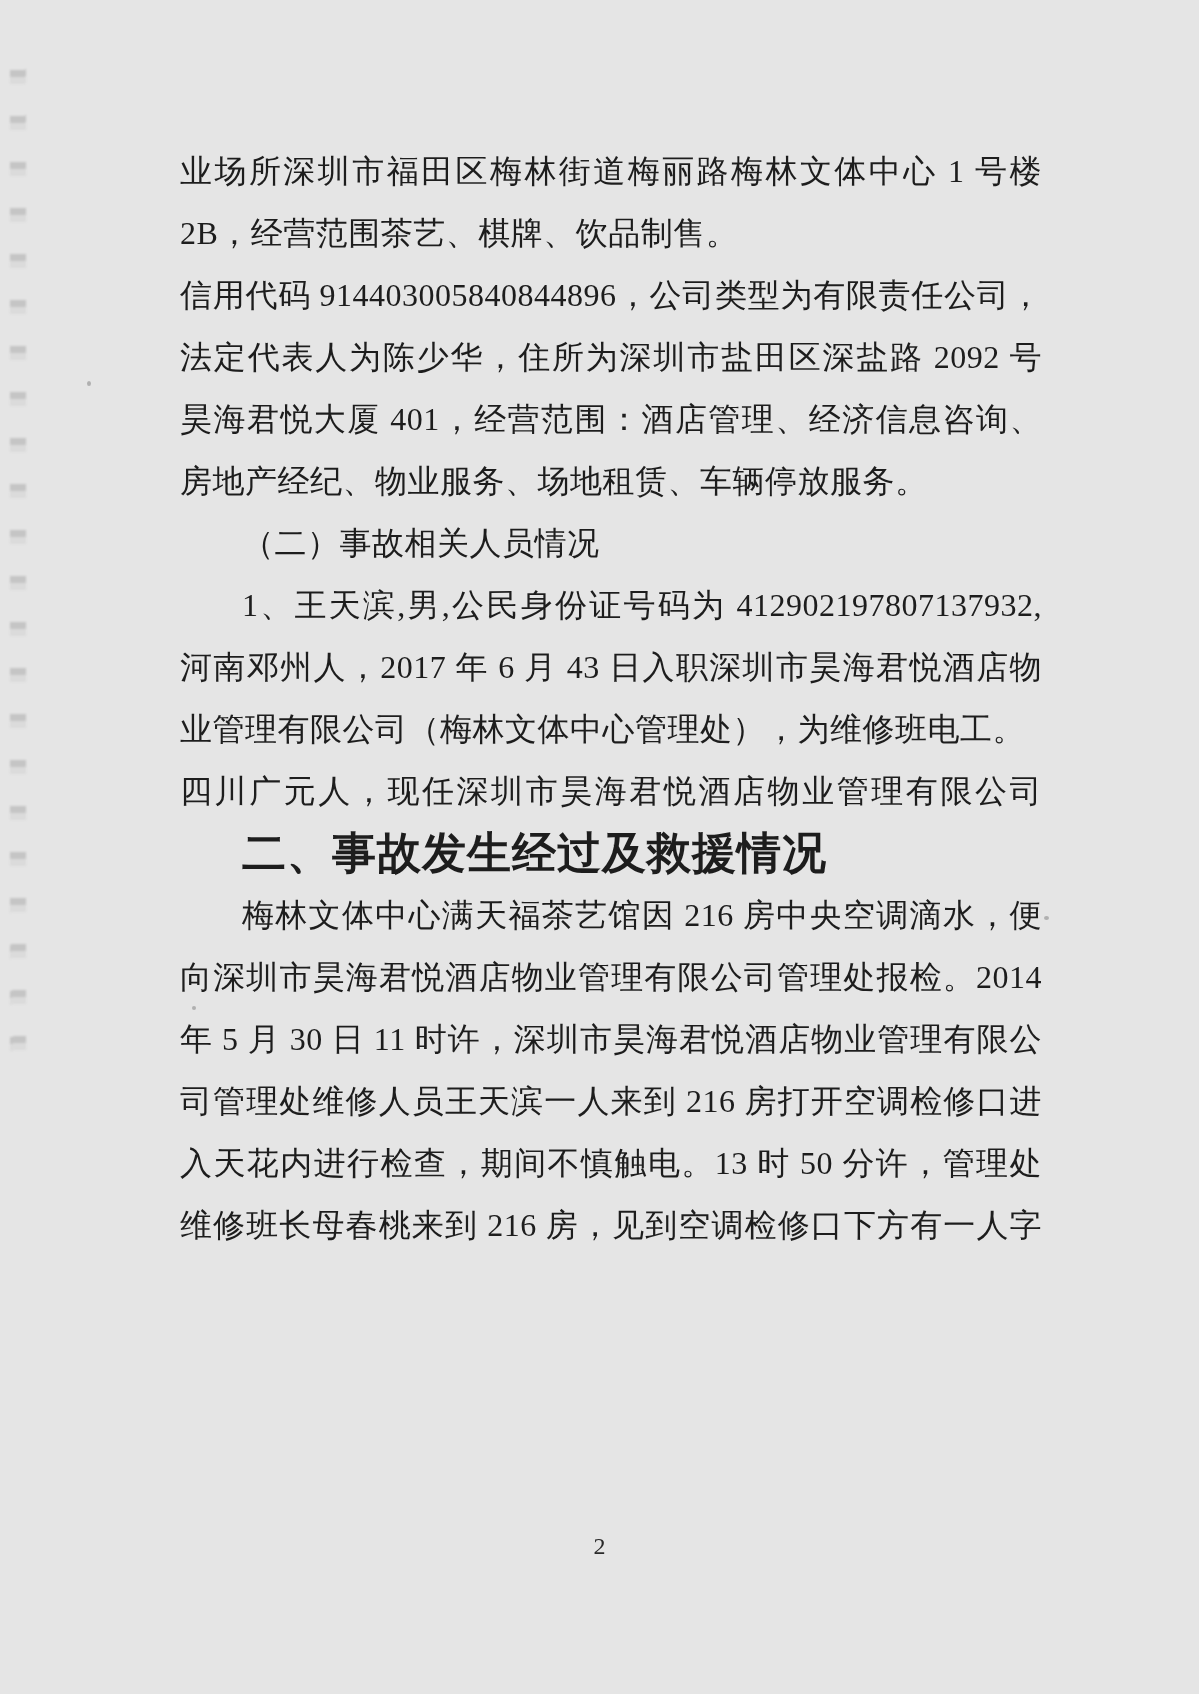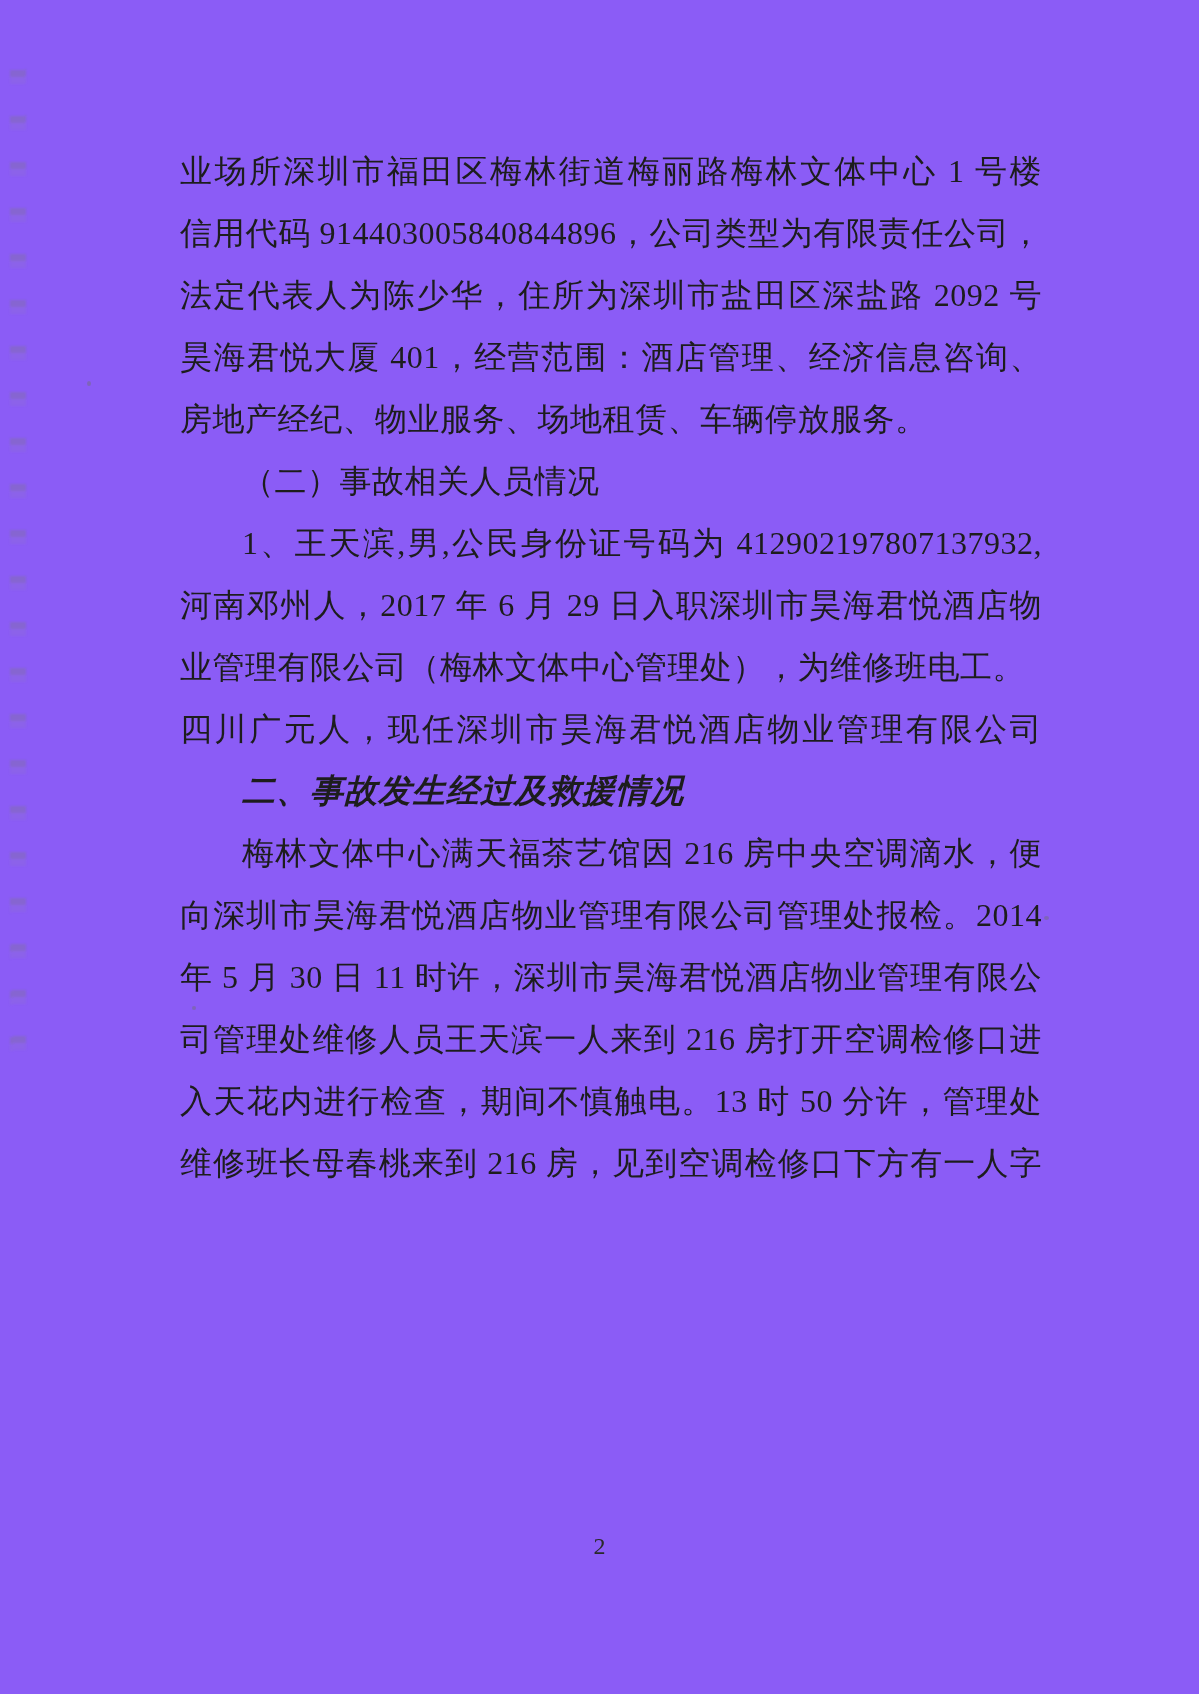--- a/index.html
+++ b/index.html
@@ -4,21 +4,21 @@
 <style>
   html, body {
     margin: 0;
     padding: 0;
     background: #ffffff;
   }
   .page {
     position: relative;
     width: 1199px;
     height: 1694px;
-    background: #8b5cf6;
+    background: #e5e5e5;
     overflow: hidden;
     font-family: "Liberation Serif", serif;
     color: #1d1d1d;
   }
   .text-block {
     position: absolute;
     left: 180px;
     top: 140px;
     width: 862px;
   }
@@ -34,23 +34,22 @@
     text-align: justify;
     text-align-last: justify;
     text-justify: inter-character;
   }
   .line.indent {
     text-indent: 62px;
   }
   .line.heading {
     font-family: "Liberation Sans", sans-serif;
     font-weight: bold;
-    font-size: 33px;
+    font-size: 44px;
     letter-spacing: 1px;
-    font-style: italic;
   }
   .page-num {
     position: absolute;
     top: 1526px;
     left: 0;
     width: 100%;
     height: 40px;
     line-height: 40px;
     text-align: center;
     font-size: 24px;
@@ -85,27 +84,28 @@
 <body>
 
 <div class="page">
   <div class="scan-strip"></div>
   <span class="speck s1"></span>
   <span class="speck s2"></span>
   <span class="speck s3"></span>
 
   <div class="text-block">
       <div class="line justify">业场所深圳市福田区梅林街道梅丽路梅林文体中心 1 号楼</div>
+      <div class="line">2B，经营范围茶艺、棋牌、饮品制售。</div>
       <div class="line justify">信用代码 914403005840844896，公司类型为有限责任公司，</div>
       <div class="line justify">法定代表人为陈少华，住所为深圳市盐田区深盐路 2092 号</div>
       <div class="line justify">昊海君悦大厦 401，经营范围：酒店管理、经济信息咨询、</div>
       <div class="line">房地产经纪、物业服务、场地租赁、车辆停放服务。</div>
       <div class="line indent">（二）事故相关人员情况</div>
       <div class="line justify indent">1、王天滨,男,公民身份证号码为 412902197807137932,</div>
-      <div class="line justify">河南邓州人，2017 年 6 月 29 日入职深圳市昊海君悦酒店物</div>
+      <div class="line justify">河南邓州人，2017 年 6 月 43 日入职深圳市昊海君悦酒店物</div>
       <div class="line">业管理有限公司（梅林文体中心管理处），为维修班电工。</div>
       <div class="line justify">四川广元人，现任深圳市昊海君悦酒店物业管理有限公司</div>
       <div class="line indent heading">二、事故发生经过及救援情况</div>
       <div class="line justify indent">梅林文体中心满天福茶艺馆因 216 房中央空调滴水，便</div>
       <div class="line justify">向深圳市昊海君悦酒店物业管理有限公司管理处报检。2014</div>
       <div class="line justify">年 5 月 30 日 11 时许，深圳市昊海君悦酒店物业管理有限公</div>
       <div class="line justify">司管理处维修人员王天滨一人来到 216 房打开空调检修口进</div>
       <div class="line justify">入天花内进行检查，期间不慎触电。13 时 50 分许，管理处</div>
       <div class="line justify">维修班长母春桃来到 216 房，见到空调检修口下方有一人字</div>
     </div>

